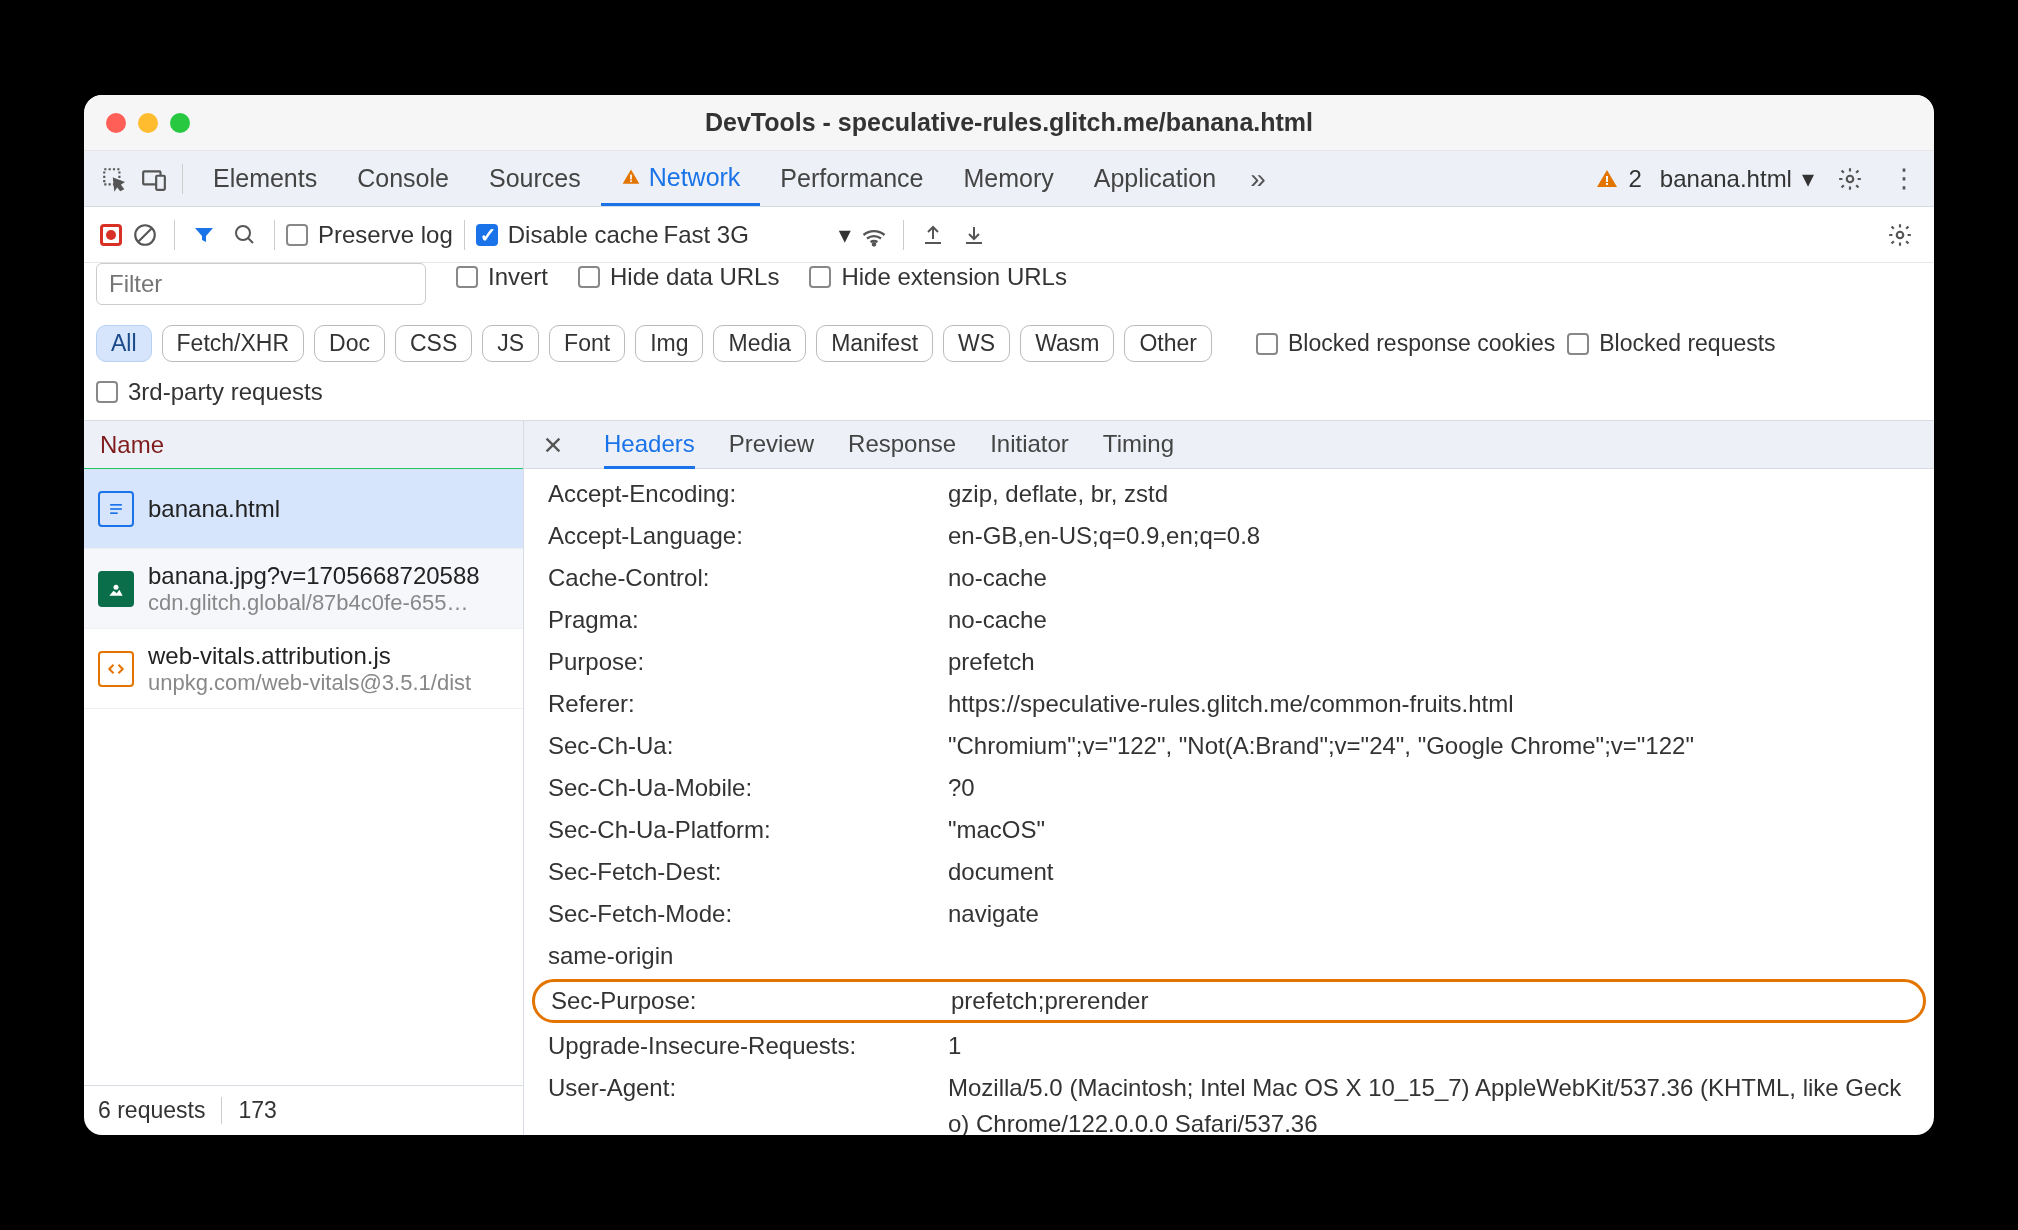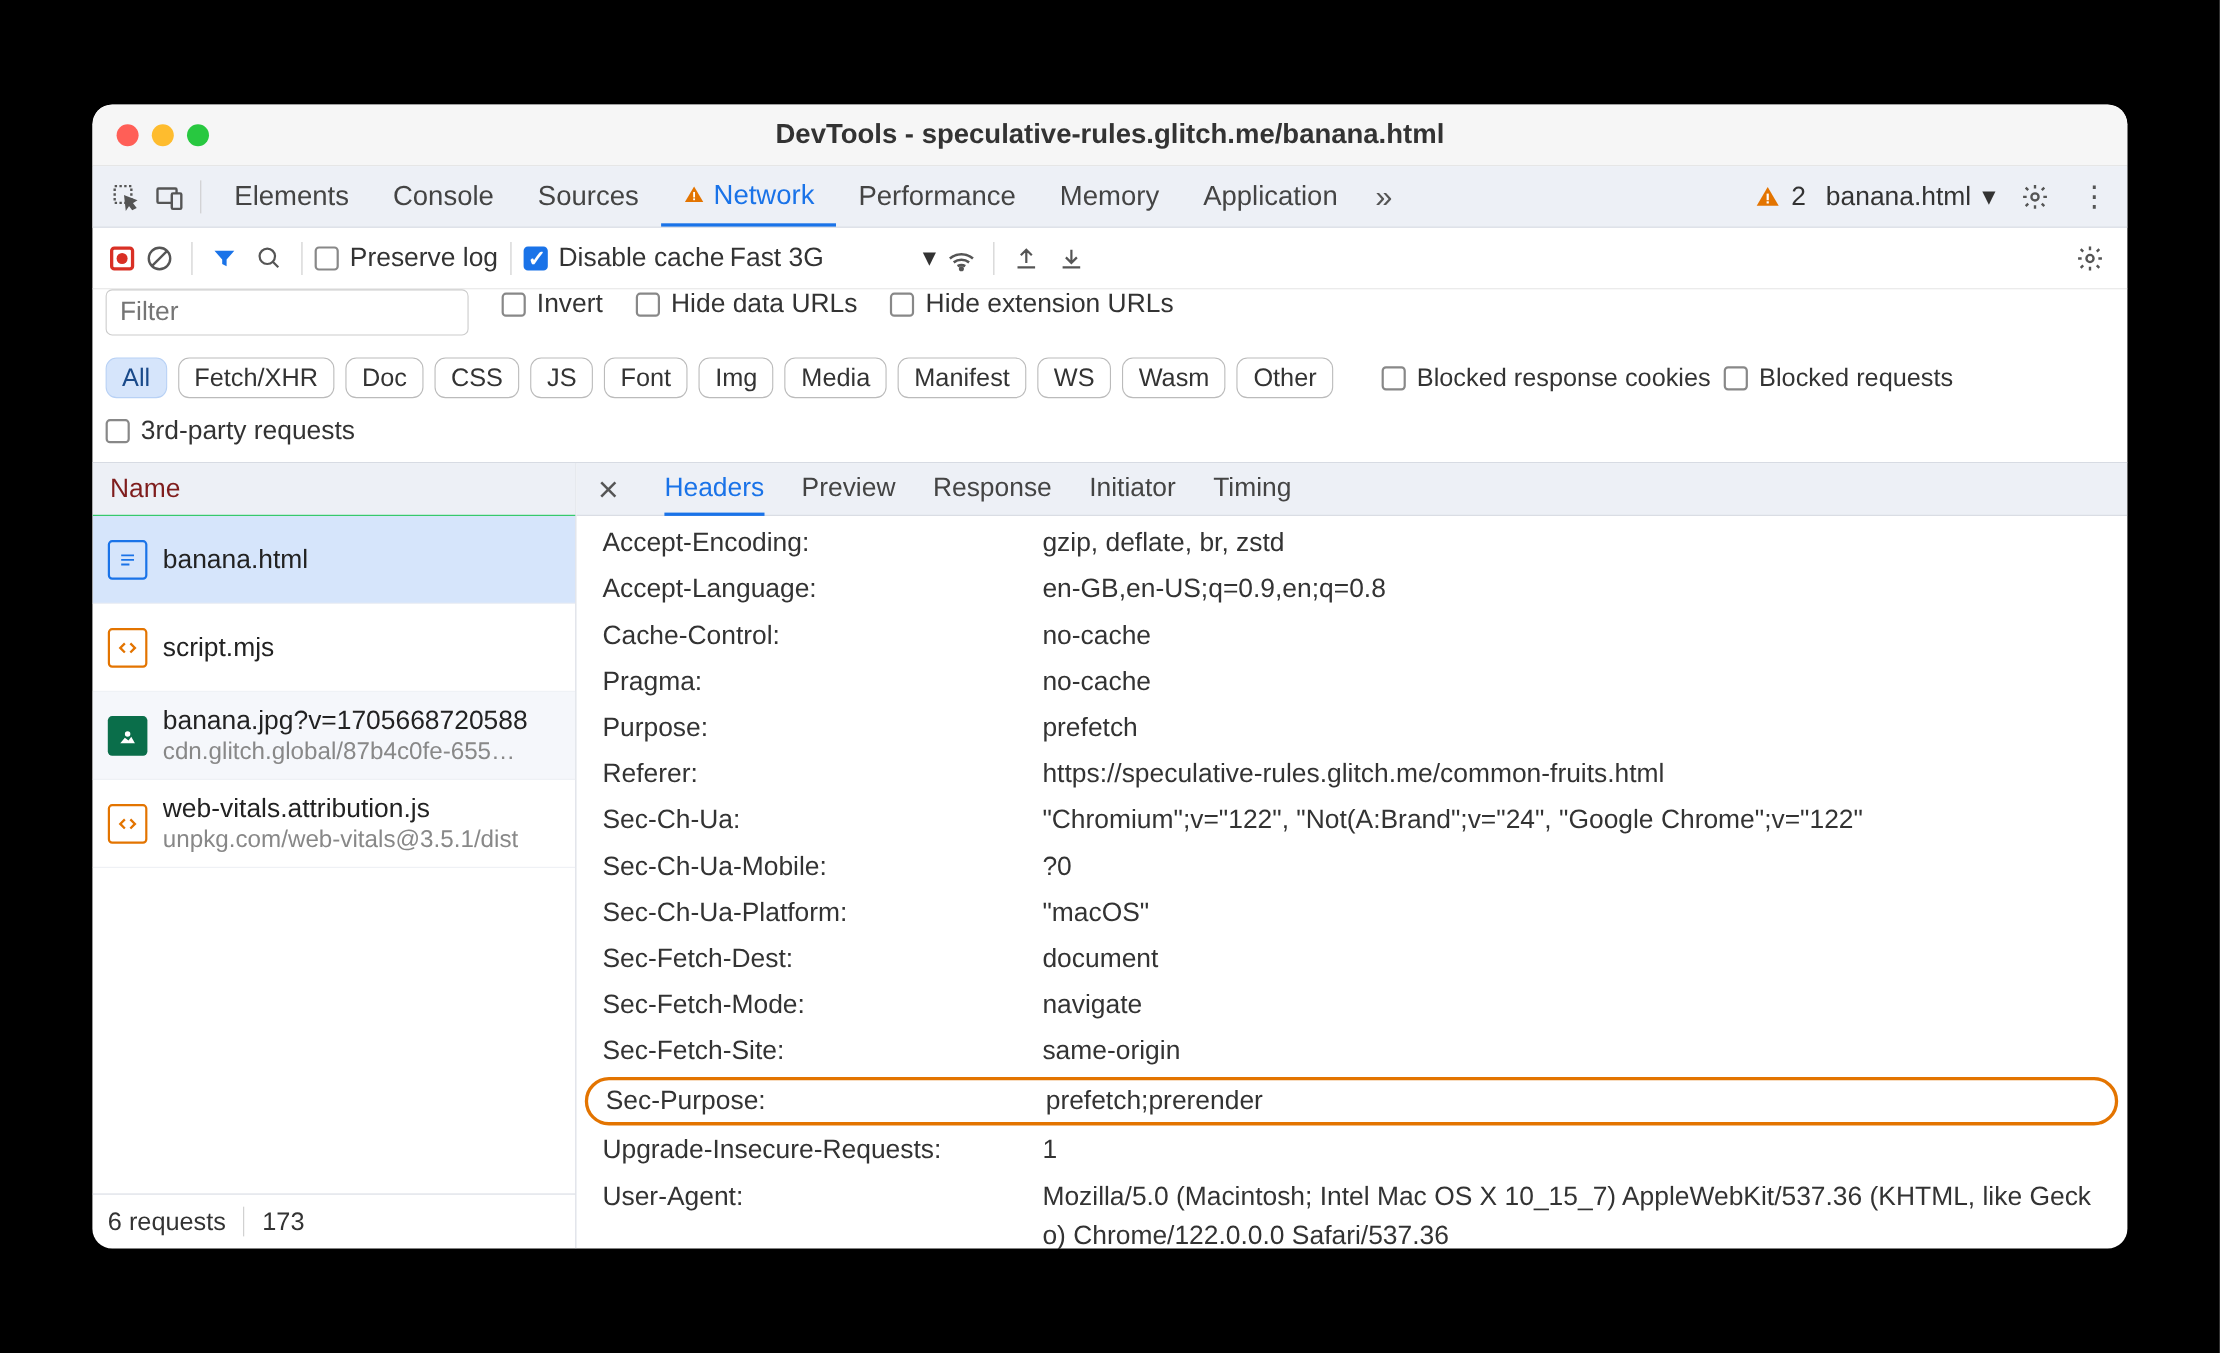--- a/index.html
+++ b/index.html
@@ -282,30 +282,20 @@
               <svg width="20" height="20" viewBox="0 0 24 24" fill="none" stroke="#1a73e8" stroke-width="2">
                 <line x1="5" y1="7" x2="19" y2="7"></line>
                 <line x1="5" y1="12" x2="19" y2="12"></line>
                 <line x1="5" y1="17" x2="14" y2="17"></line>
               </svg>
             </div>
             <div class="req-text">
               <div class="req-name">banana.html</div>
             </div>
           </div>
-          <div class="req-item">
-            <div class="req-icon js">
-              <svg width="20" height="20" viewBox="0 0 24 24" fill="none" stroke="#e37400" stroke-width="2.5">
-                <path d="M9 7l-5 5 5 5M15 7l5 5-5 5"></path>
-              </svg>
-            </div>
-            <div class="req-text">
-              <div class="req-name">script.mjs</div>
-            </div>
-          </div>
           <div class="req-item alt">
             <div class="req-icon img">
               <svg width="20" height="20" viewBox="0 0 24 24" fill="#fff">
                 <circle cx="12" cy="10" r="3"></circle>
                 <path d="M4 20l5-6 4 3 3-4 4 7z"></path>
               </svg>
             </div>
             <div class="req-text">
               <div class="req-name">banana.jpg?v=1705668720588</div>
               <div class="req-sub">cdn.glitch.global/87b4c0fe-655…</div>
@@ -383,21 +373,20 @@
           </div>
           <div class="hrow">
             <div class="hkey">Sec-Fetch-Dest:</div>
             <div class="hval">document</div>
           </div>
           <div class="hrow">
             <div class="hkey">Sec-Fetch-Mode:</div>
             <div class="hval">navigate</div>
           </div>
           <div class="hrow">
-            <div class="hkey">Sec-Fetch-Site:</div>
             <div class="hval">same-origin</div>
           </div>
           <div class="hrow highlight">
             <div class="hkey">Sec-Purpose:</div>
             <div class="hval">prefetch;prerender</div>
           </div>
           <div class="hrow">
             <div class="hkey">Upgrade-Insecure-Requests:</div>
             <div class="hval">1</div>
           </div>

